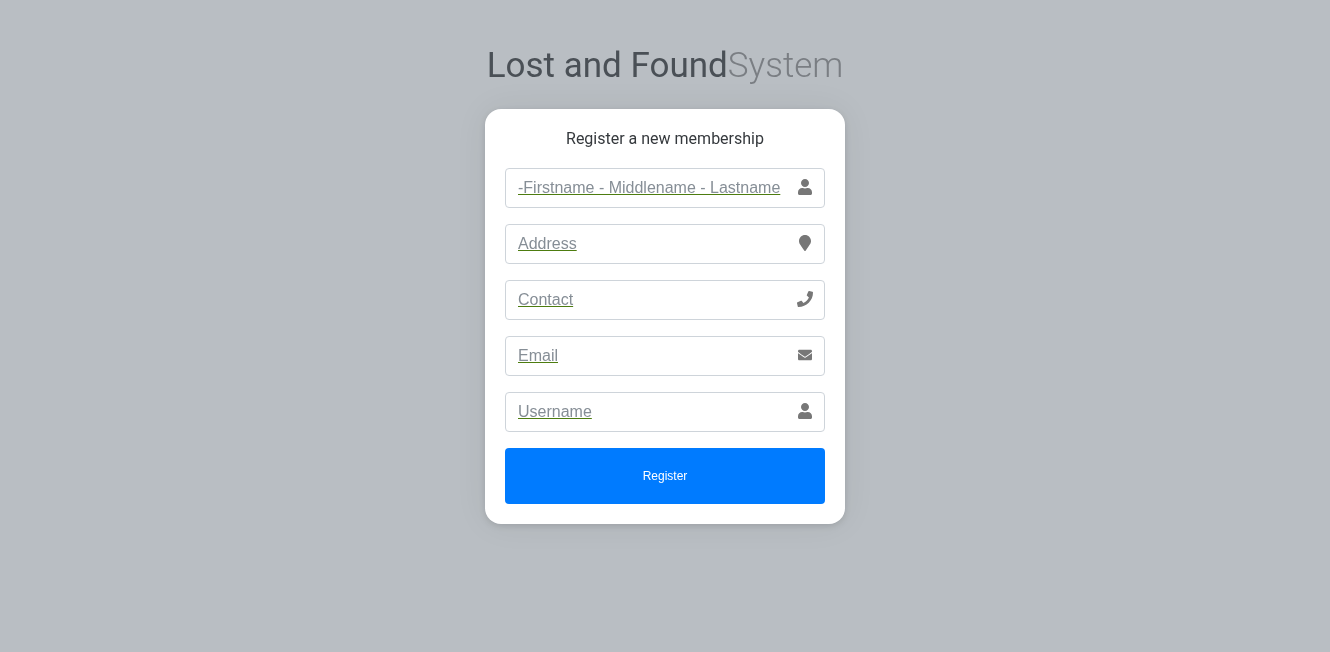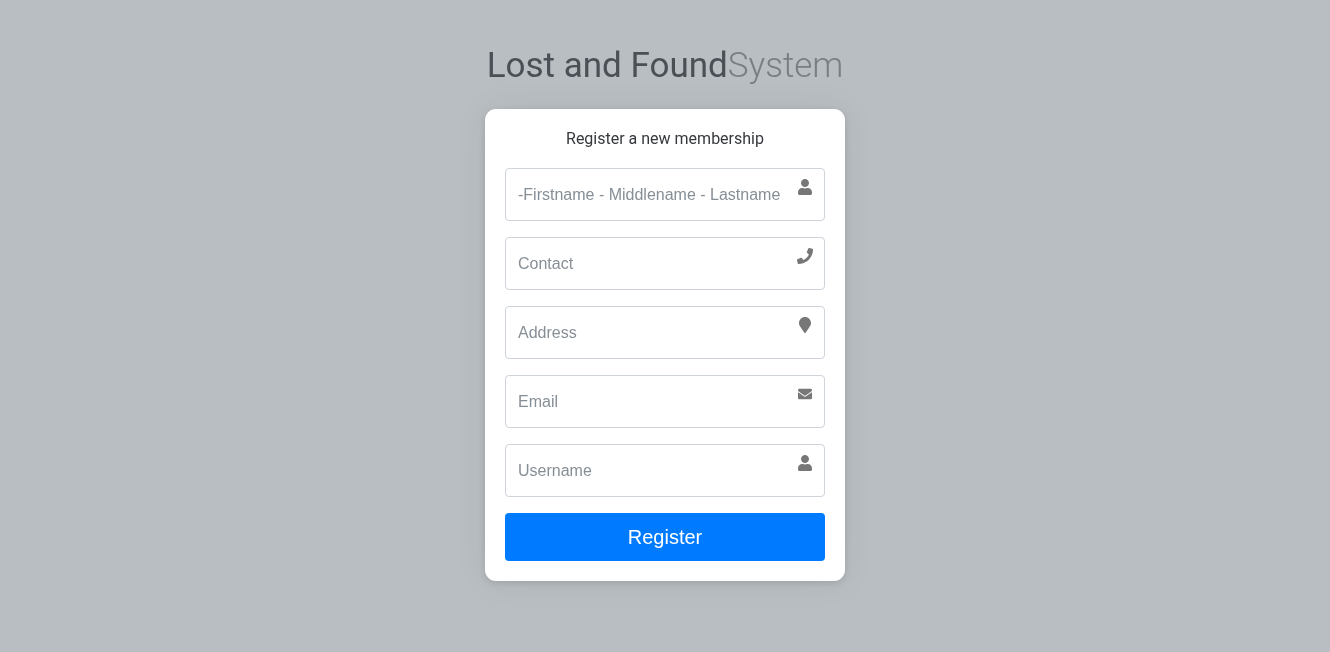--- a/index.html
+++ b/index.html
@@ -31,70 +31,71 @@
     font-weight: 400;
     color: #4a5056;
   }
   .logo-light {
     font-weight: 300;
     color: #7a7e83;
   }
   .card {
     width: 360px;
     background: #fff;
-    border-radius: 11px;
+    border-radius: 16px;
     box-shadow: 0 2px 6px rgba(0,0,0,0.12), 0 0 35px rgba(0,0,0,0.06);
     padding: 20px;
   }
   .card-msg {
     text-align: center;
     color: #35393d;
     font-size: 16px;
     margin-bottom: 20px;
   }
   .input-group {
     position: relative;
     width: 100%;
     margin-bottom: 16px;
   }
   .input-group input {
     width: 100%;
-    height: 53px;
+    height: 40px;
     padding: 6px 40px 6px 12px;
     font-size: 16px;
-    color: #4c1d95;
+    color: #4d7c0f;
     background: #fff;
     border: 1px solid #ced4da;
     border-radius: 4px;
     outline: none;
+    text-decoration: underline;
   }
   .input-group input::placeholder {
     color: #868e96;
   }
   .input-group .addon {
     position: absolute;
     right: 0;
     top: 0;
     height: 38px;
     width: 40px;
     display: flex;
     align-items: center;
     justify-content: center;
     color: #777;
     pointer-events: none;
   }
   .btn {
     display: block;
     width: 100%;
-    height: 48px;
+    height: 56px;
     border: none;
     border-radius: 4px;
     background: #007bff;
     color: #fff;
-    font-size: 20px;
+    font-size: 12px;
     cursor: pointer;
   }
   .alt-link {
     display: inline-block;
     margin-top: 12px;
     color: #007bff;
     font-size: 16px;
     text-decoration: none;
   }
   svg { display: block; }
@@ -118,34 +119,34 @@
       <input type="text" placeholder="-Firstname - Middlename - Lastname" style="">
       <span class="addon">
         <svg width="16" height="16" viewBox="0 0 448 512" fill="currentColor">
             <path d="M224 256c70.7 0 128-57.3 128-128S294.7 0 224 0 96 57.3 96 128s57.3 128 128 128zm89.6 32h-16.7c-22.2 10.2-46.9 16-72.9 16s-50.6-5.8-72.9-16h-16.7C60.2 288 0 348.2 0 422.4V464c0 26.5 21.5 48 48 48h352c26.5 0 48-21.5 48-48v-41.6c0-74.2-60.2-134.4-134.4-134.4z"></path>
           </svg>
       </span>
     </div>
 
     
     <div class="input-group">
-      <input type="text" placeholder="Contact" style="">
+      <input type="text" placeholder="Address" style="">
       <span class="addon">
-        <svg width="16" height="16" viewBox="0 0 512 512" fill="currentColor">
-            <path d="M493.4 24.6l-104-24c-11.3-2.6-22.9 3.3-27.5 13.9l-48 112c-4.2 9.8-1.4 21.3 6.9 28l60.6 49.6c-36 76.7-98.9 140.5-177.2 177.2l-49.6-60.6c-6.8-8.3-18.2-11.1-28-6.9l-112 48C3.9 366.5-2 378.1.6 389.4l24 104C27.1 504.2 36.7 512 48 512c256.1 0 464-207.5 464-464 0-11.2-7.7-20.9-18.6-23.4z"></path>
+        <svg width="14" height="16" viewBox="0 0 384 512" fill="currentColor">
+            <path d="M172.3 501.7C27 291 0 269.4 0 192 0 86 86 0 192 0s192 86 192 192c0 77.4-27 99-172.3 309.7-9.5 13.8-29.9 13.8-39.4 0z"></path>
           </svg>
       </span>
     </div>
 
     
     <div class="input-group">
-      <input type="text" placeholder="Address" style="">
+      <input type="text" placeholder="Contact" style="">
       <span class="addon">
-        <svg width="14" height="16" viewBox="0 0 384 512" fill="currentColor">
-            <path d="M172.3 501.7C27 291 0 269.4 0 192 0 86 86 0 192 0s192 86 192 192c0 77.4-27 99-172.3 309.7-9.5 13.8-29.9 13.8-39.4 0z"></path>
+        <svg width="16" height="16" viewBox="0 0 512 512" fill="currentColor">
+            <path d="M493.4 24.6l-104-24c-11.3-2.6-22.9 3.3-27.5 13.9l-48 112c-4.2 9.8-1.4 21.3 6.9 28l60.6 49.6c-36 76.7-98.9 140.5-177.2 177.2l-49.6-60.6c-6.8-8.3-18.2-11.1-28-6.9l-112 48C3.9 366.5-2 378.1.6 389.4l24 104C27.1 504.2 36.7 512 48 512c256.1 0 464-207.5 464-464 0-11.2-7.7-20.9-18.6-23.4z"></path>
           </svg>
       </span>
     </div>
 
     
     <div class="input-group">
       <input type="email" placeholder="Email" style="">
       <span class="addon">
         <svg width="16" height="14" viewBox="0 0 512 512" fill="currentColor">
             <path d="M502.3 190.8c3.9-3.1 9.7-.2 9.7 4.7V400c0 26.5-21.5 48-48 48H48c-26.5 0-48-21.5-48-48V195.6c0-5 5.7-7.8 9.7-4.7 22.4 17.4 52.1 39.5 154.1 113.6 21.1 15.4 56.7 47.8 92.2 47.6 35.7.3 72-32.8 92.3-47.6 102-74.1 131.6-96.3 154-113.7zM256 320c23.2.4 56.6-29.2 73.4-41.4 132.7-96.3 142.8-104.7 173.4-128.7 5.8-4.5 9.2-11.5 9.2-18.9v-19c0-26.5-21.5-48-48-48H48C21.5 64 0 85.5 0 112v19c0 7.4 3.4 14.3 9.2 18.9 30.6 23.9 40.7 32.4 173.4 128.7 16.8 12.2 50.2 41.8 73.4 41.4z"></path>

